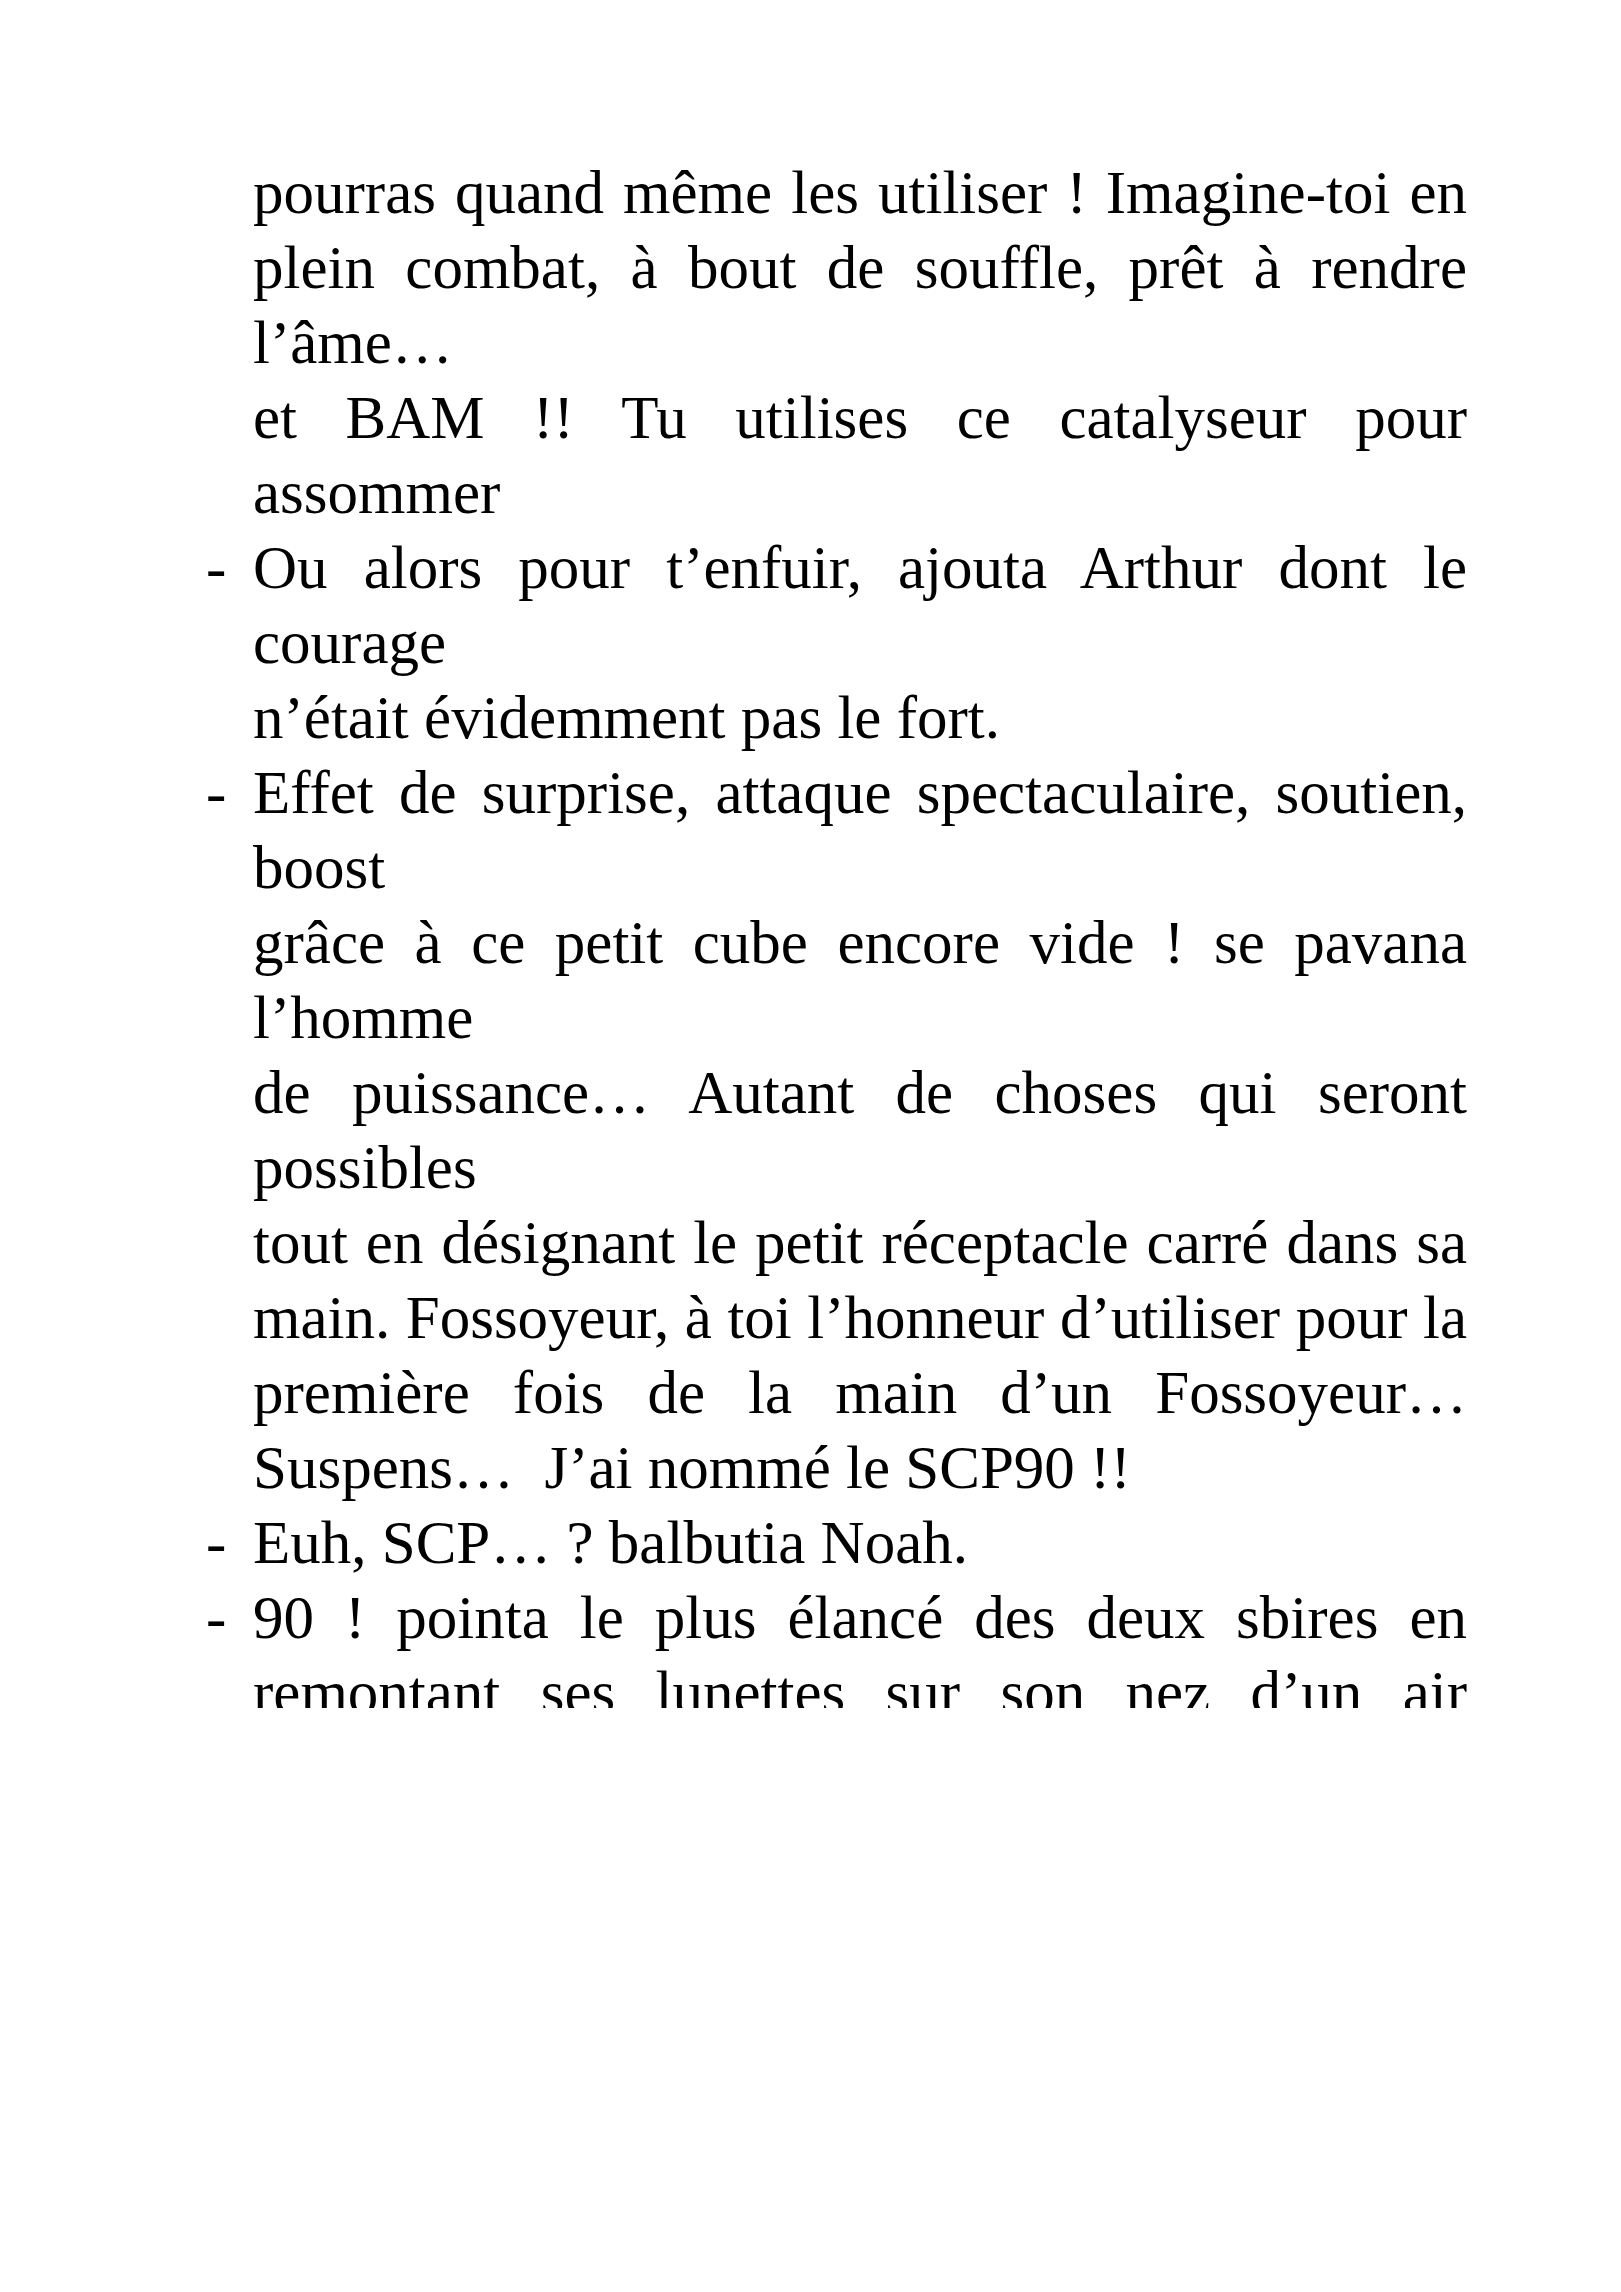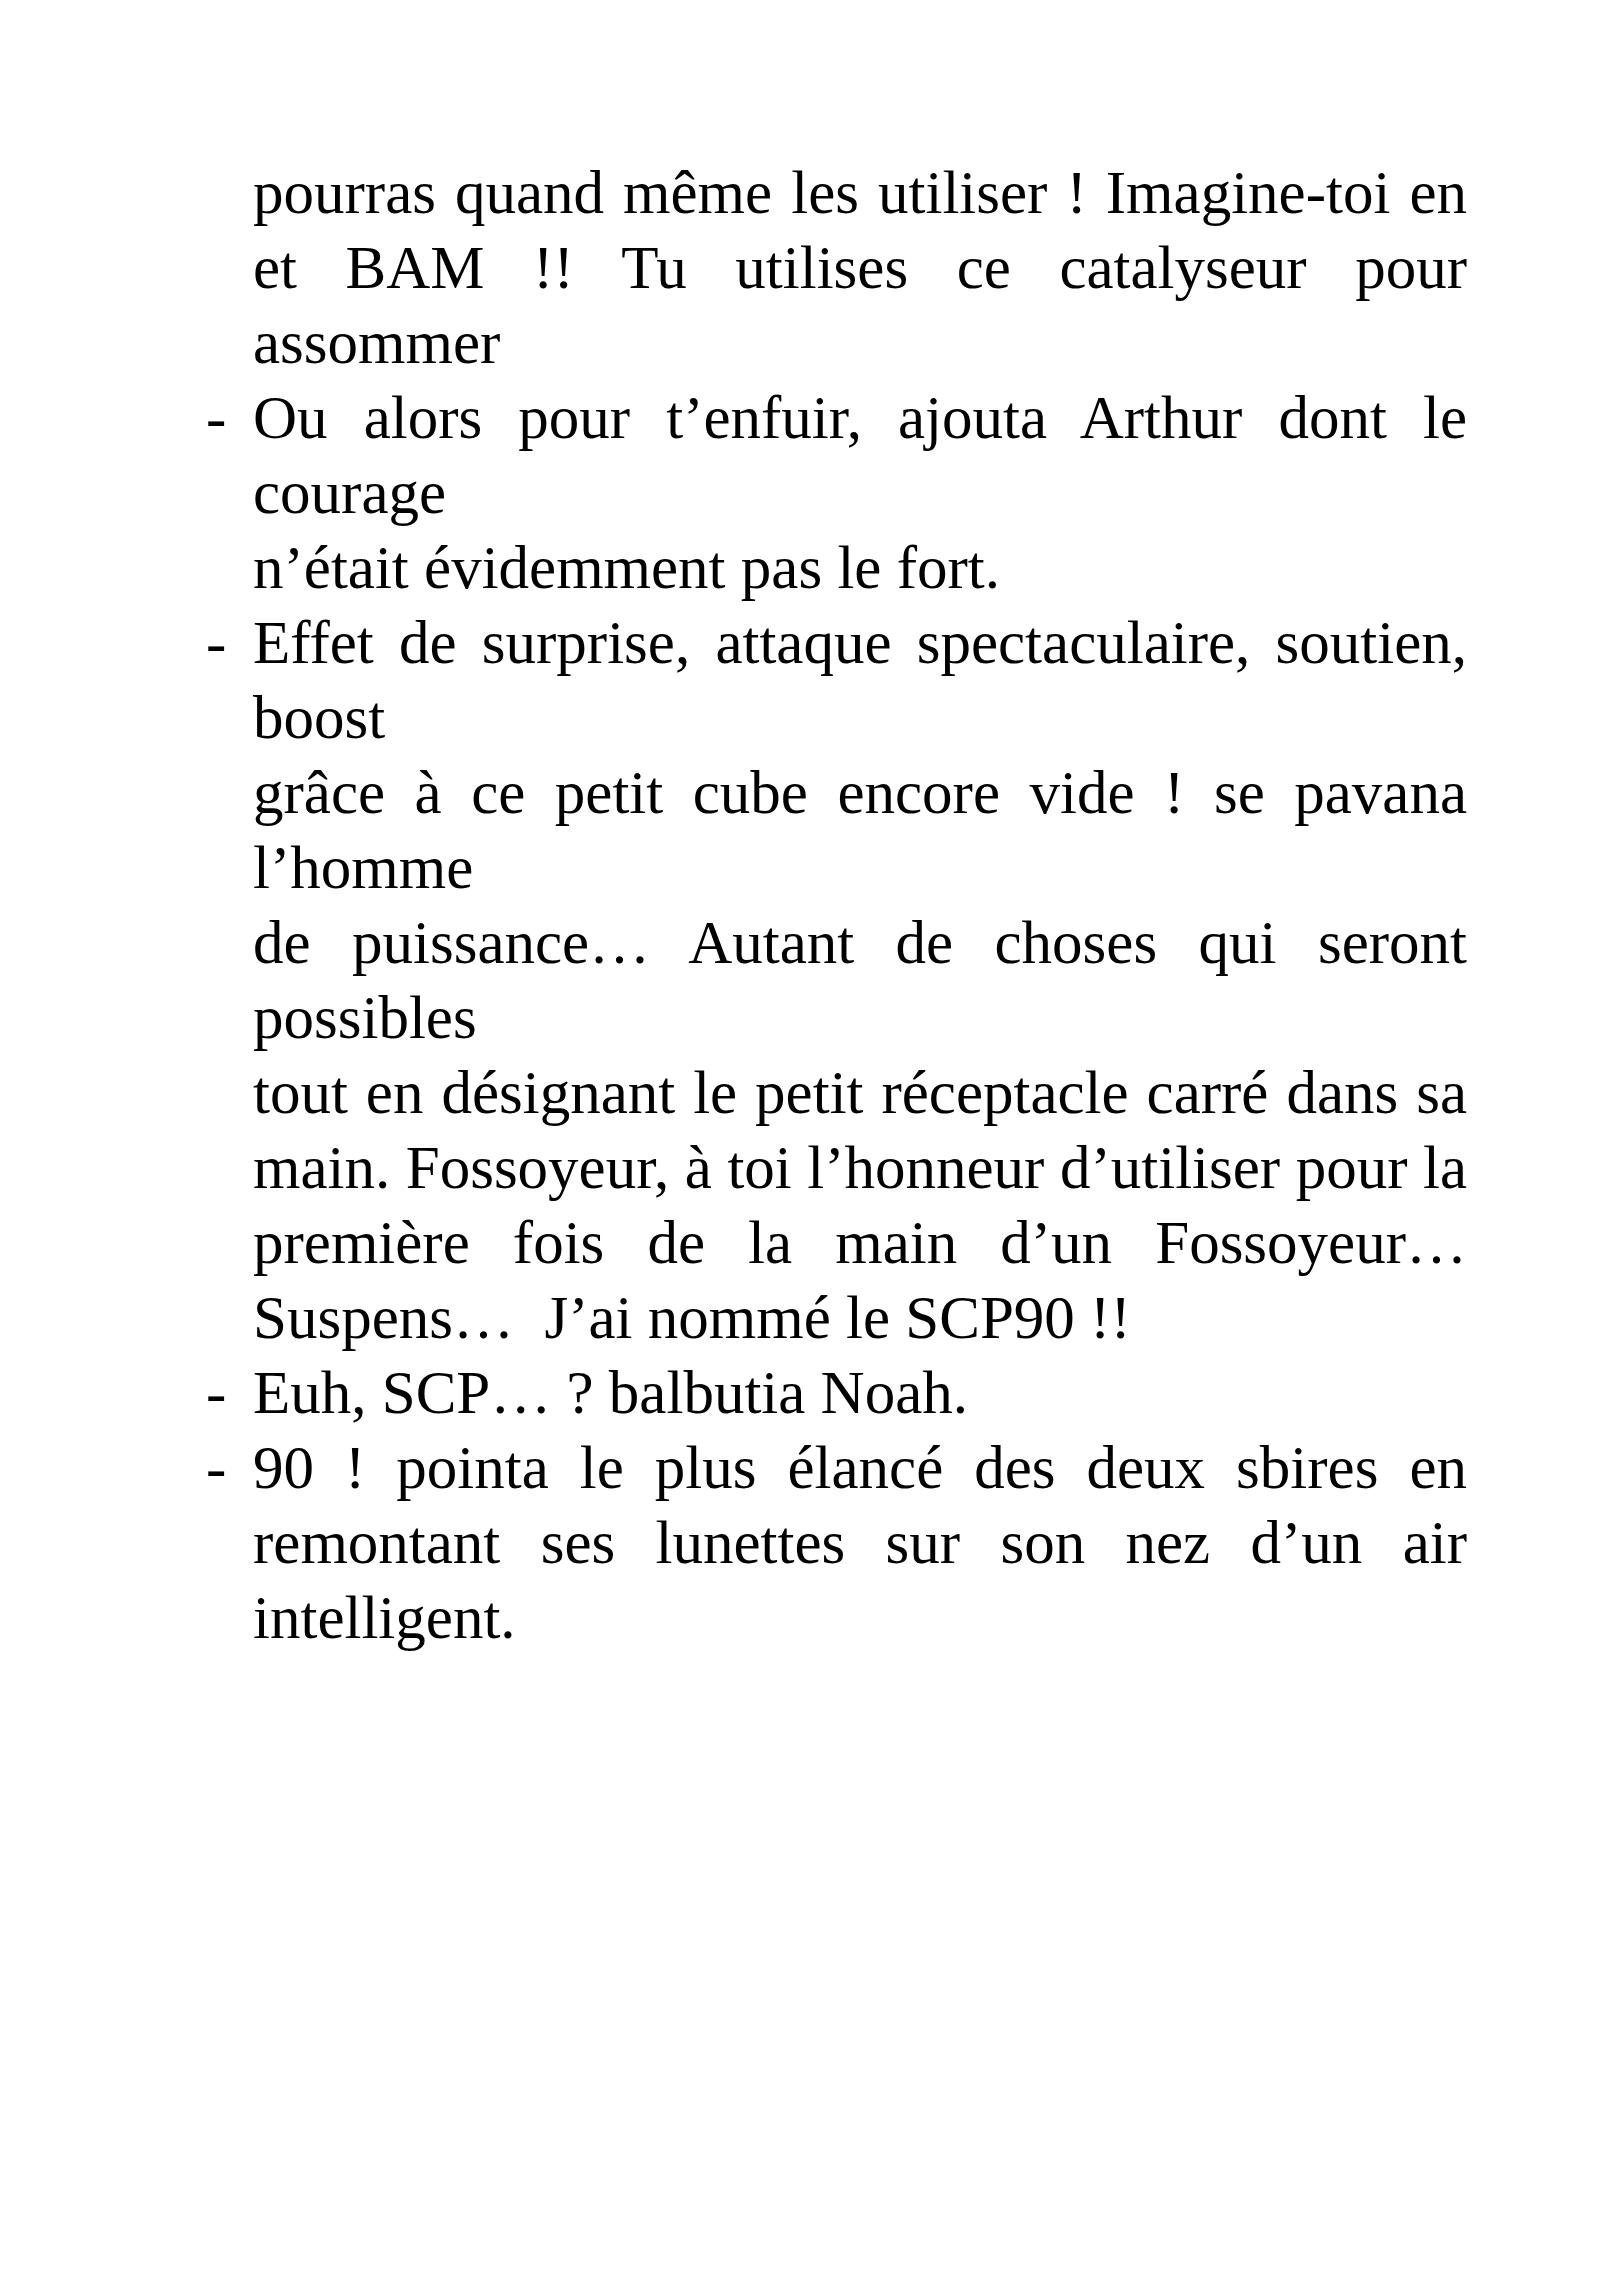--- a/index.html
+++ b/index.html
@@ -41,20 +41,21 @@
     top: 0;
   }
 </style>
 </head>
 <body>
 
 <div class="page">
   <div class="text-block" style="background: rgb(255, 255, 255); color: rgb(0, 0, 0);">
       <div class="para dialogue-continuation">
         <div class="line first">pourras quand même les utiliser ! Imagine-toi en</div>
+        <div class="line">plein combat, à bout de souffle, prêt à rendre l’âme…</div>
         <div class="line">et BAM !! Tu utilises ce catalyseur pour assommer</div>
       </div>
       <div class="para dialogue">
         <div class="line first"><span class="dash">-</span>Ou alors pour t’enfuir, ajouta Arthur dont le courage</div>
         <div class="line last">n’était évidemment pas le fort.</div>
       </div>
       <div class="para dialogue">
         <div class="line first"><span class="dash">-</span>Effet de surprise, attaque spectaculaire, soutien, boost</div>
         <div class="line">grâce à ce petit cube encore vide ! se pavana l’homme</div>
         <div class="line">de puissance… Autant de choses qui seront possibles</div>

